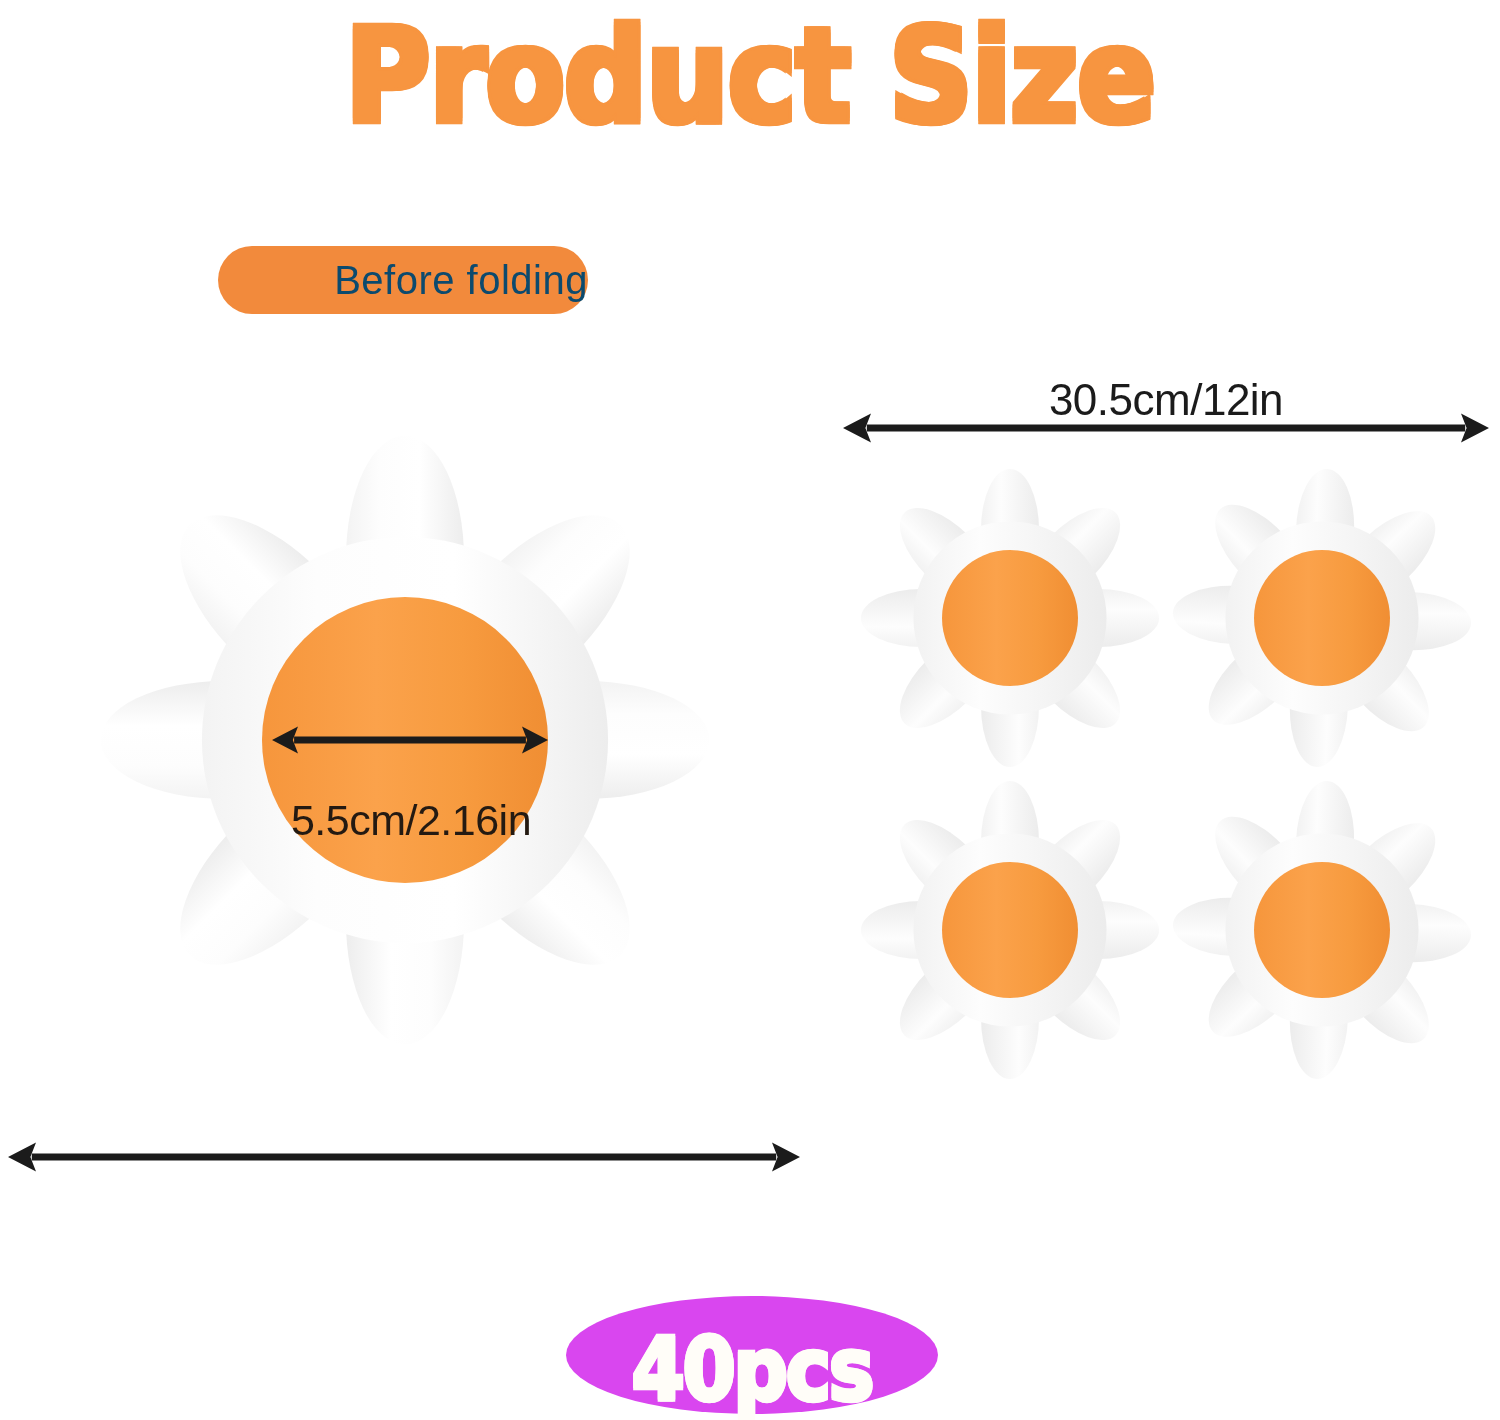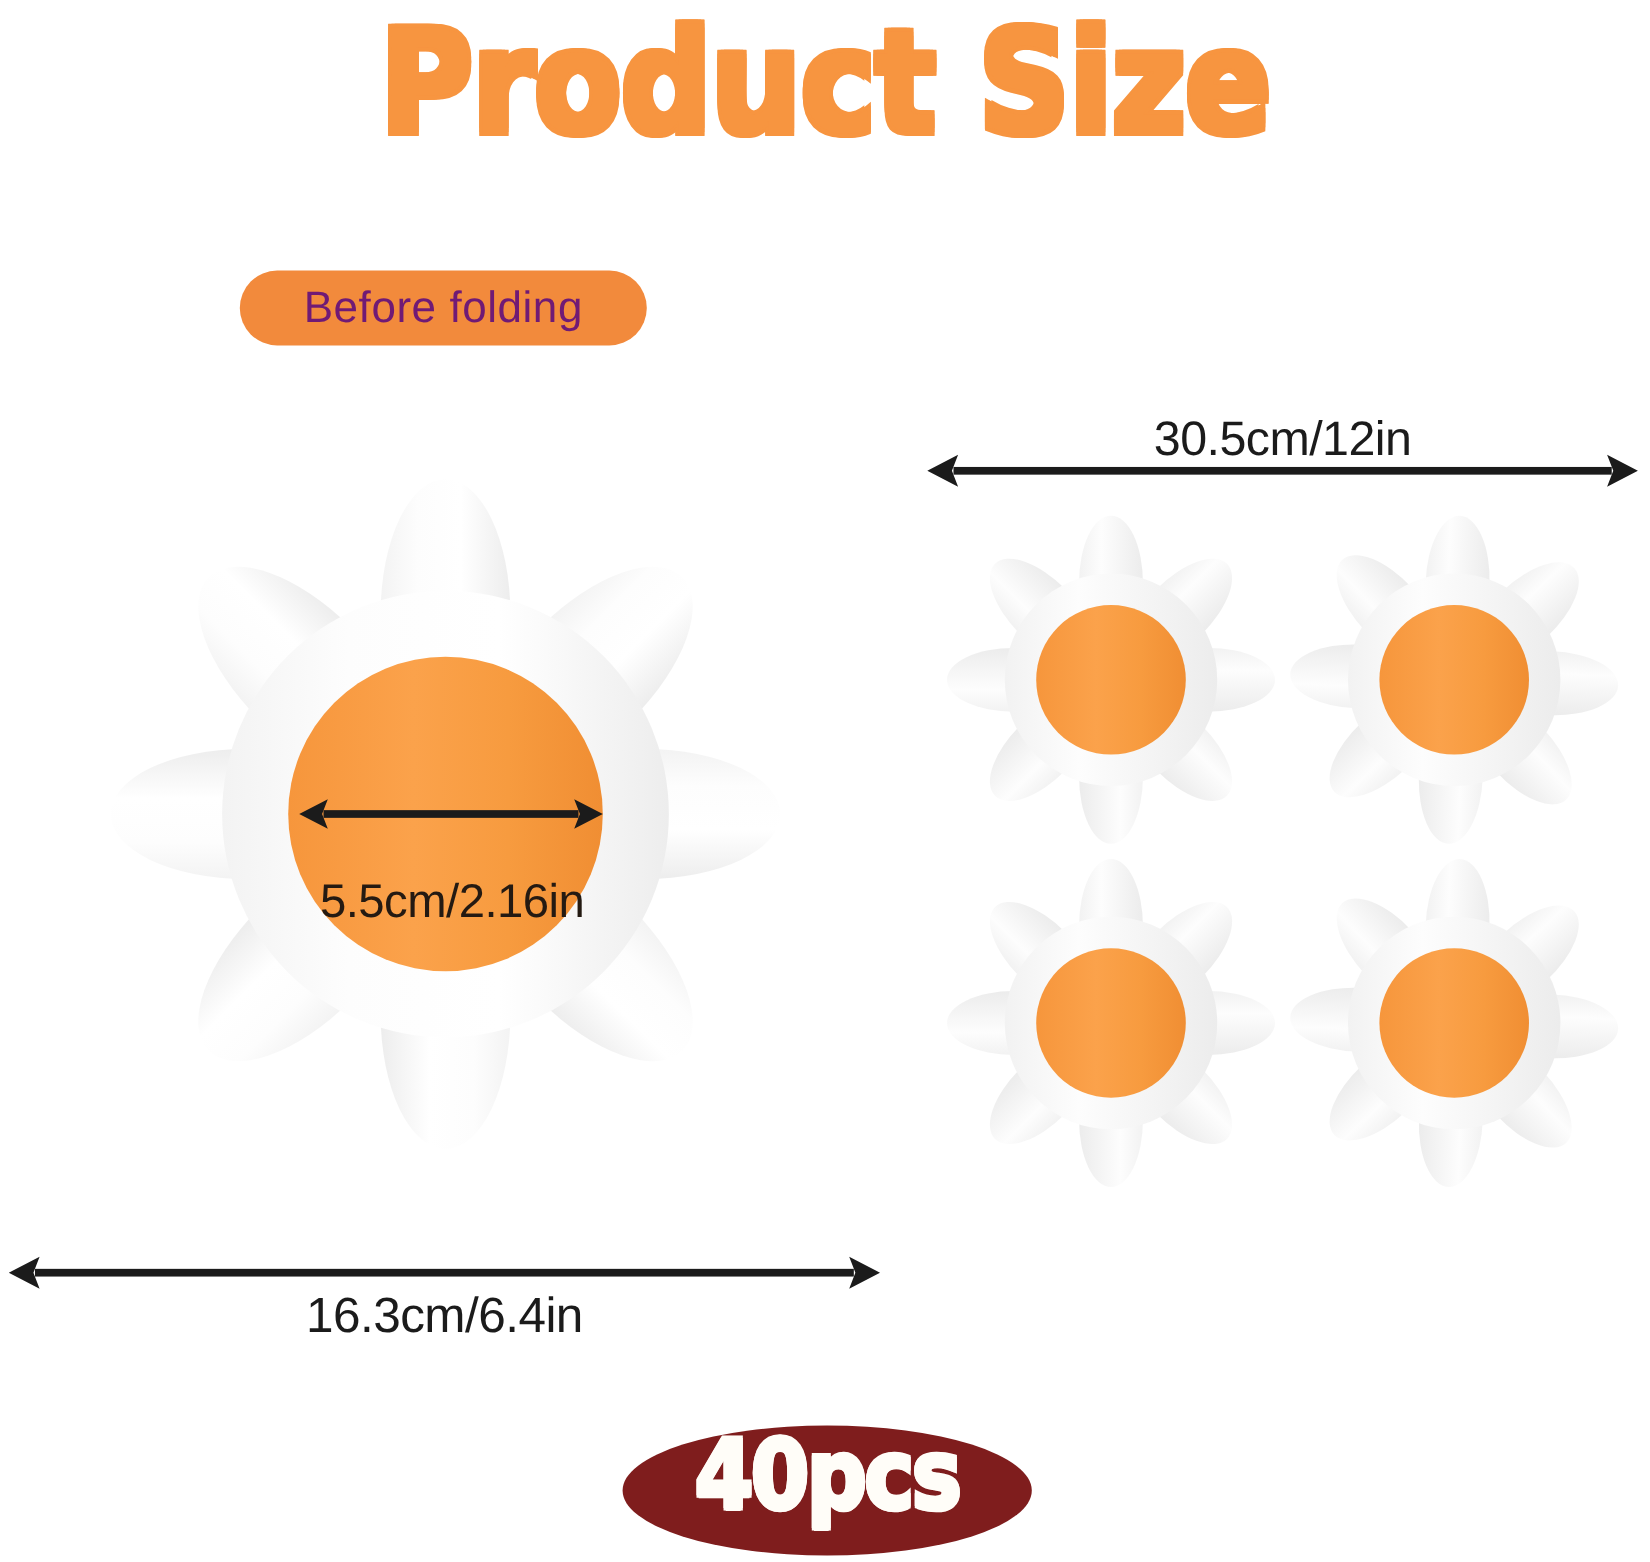--- a/index.html
+++ b/index.html
@@ -41,26 +41,26 @@
     transform:scaleY(1.12);
     transform-origin:top center;
     white-space:nowrap;
   }
 
   
   .pill {
     position:absolute;
     background:#F28A3C;
     border-radius:999px;
-    color:#701a75;
+    color:#0c4a6e;
     font-size:40px;
     font-weight:400;
     display:flex;
     align-items:center;
-    justify-content:center;
+    justify-content:flex-end;
     letter-spacing:0.5px;
     white-space:nowrap;
   }
   #pill-before { left:218px; top:246px; width:370px; height:68px; }
   #pill-after  { left:996px; top:246px; width:360px; height:68px; }
 
   
   .dim-label {
     position:absolute;
     font-family:"Liberation Sans", sans-serif;
@@ -101,24 +101,24 @@
     position:absolute;
     left:0; top:0;
     width:1500px; height:1420px;
   }
 
   
   #pcs-badge {
     position:absolute;
     left:566px; top:1296px;
     width:372px; height:118px;
-    background:#7f1d1d;
+    background:#d946ef;
     border-radius:50%;
     display:flex;
-    align-items:flex-start;
+    align-items:flex-end;
     justify-content:center;
   }
   #pcs-badge-text {
     font-family:"DejaVu Sans", sans-serif;
     font-size:76px;
     font-weight:bold;
     color:#FFFDF8;
     letter-spacing:-2px;
     transform:scaleY(1.15);
     -webkit-text-stroke:4px #FFFDF8;
@@ -241,21 +241,20 @@
         <g>
           <rect x="866.8" y="424.5" width="598.4" height="7" fill="#1B1B1B"></rect>
           <polygon points="843,428 871,413.44 865.4,428 871,442.56" fill="#1B1B1B"></polygon>
           <polygon points="1489,428 1461,413.44 1466.6,428 1461,442.56" fill="#1B1B1B"></polygon>
         </g>
       </g>
   </svg>
 
   <div class="dim-label" id="dim-center-label">5.5cm/2.16in</div>
 
-  <div class="dim-label" id="dim-width-label">16.3cm/6.4in</div>
 
   <div class="dim-label" id="dim-fold-label">30.5cm/12in</div>
 
   <div id="pcs-badge">
     <span id="pcs-badge-text">40pcs</span>
   </div>
 
 </div>
 
 </body></html>

